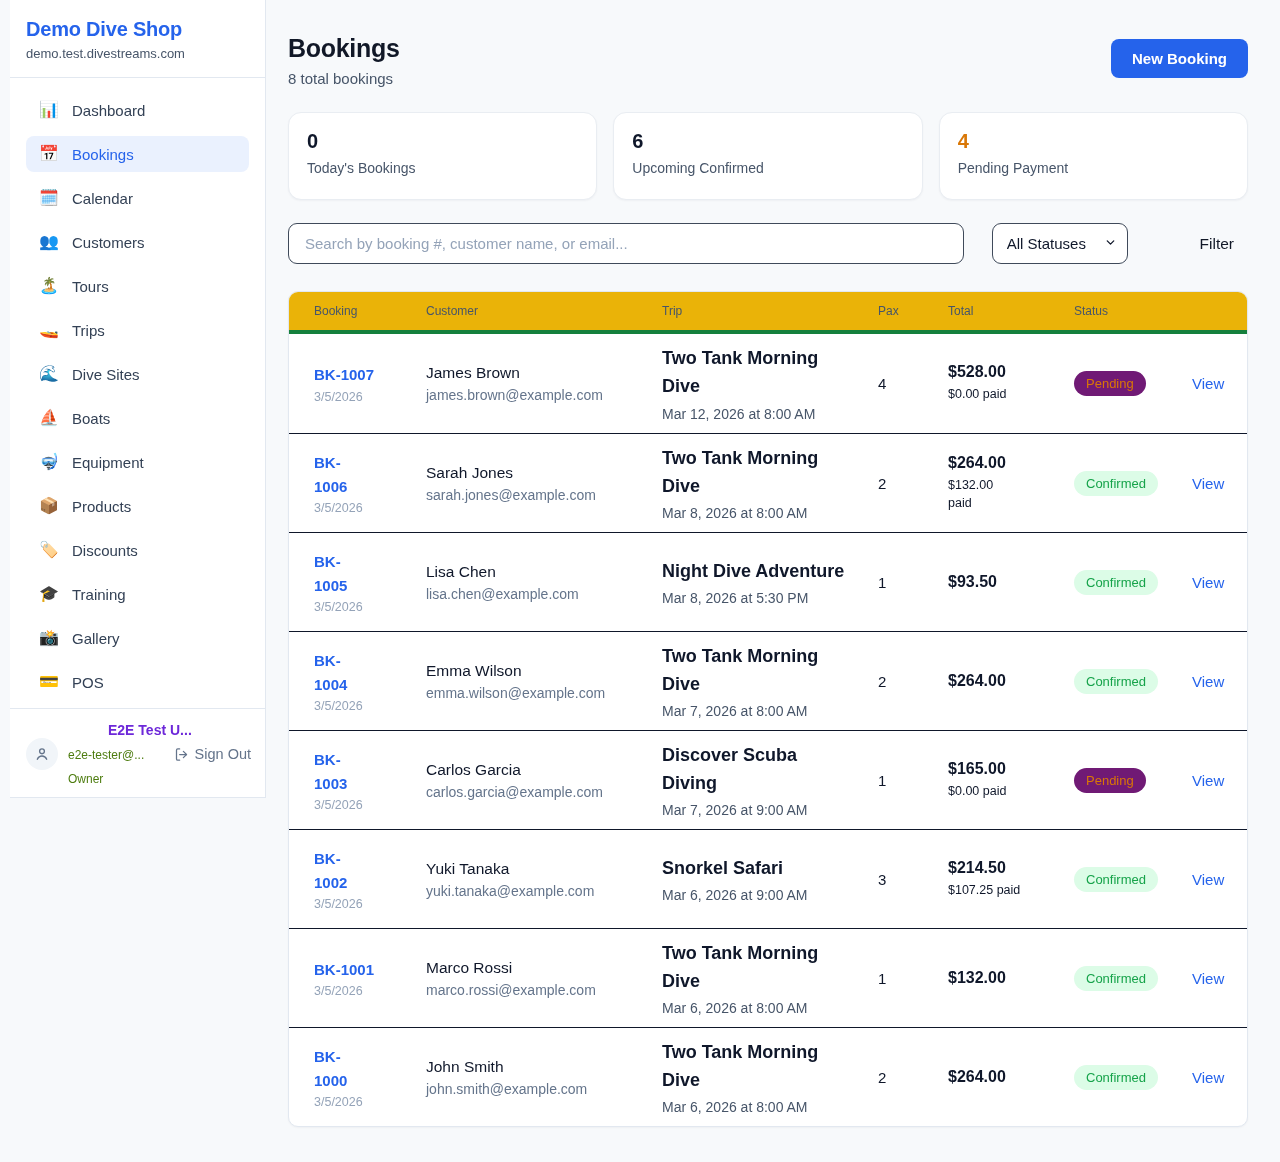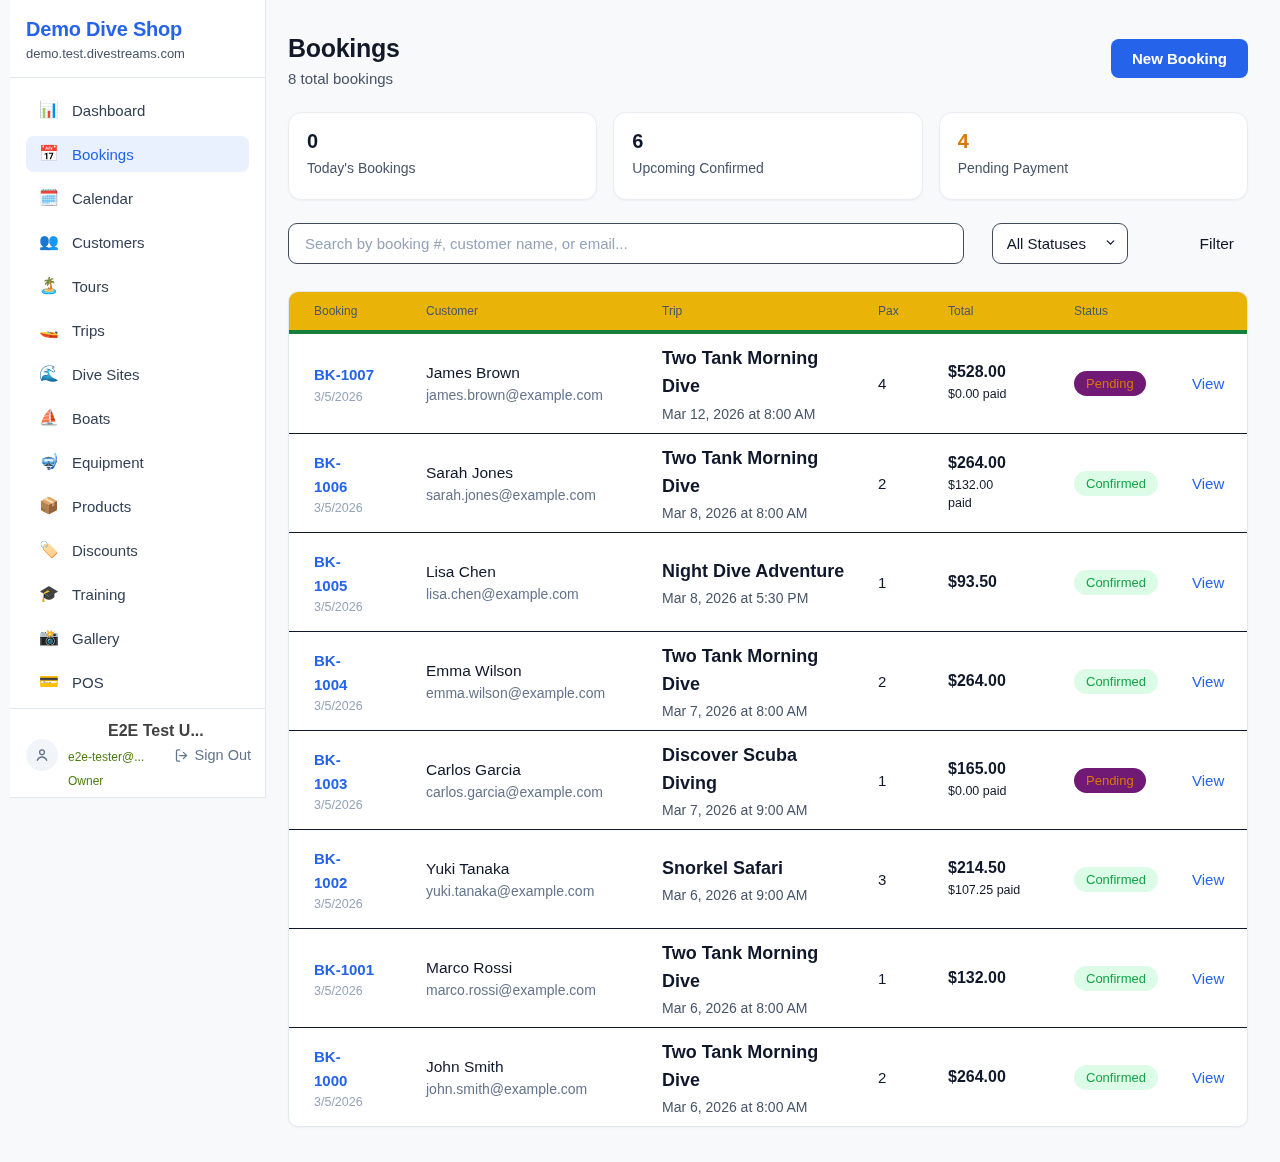--- a/index.html
+++ b/index.html
@@ -37,21 +37,21 @@
     border-top:1px solid #e2e8f0;
     padding:13px 14px 13px 16px;
     display:flex; align-items:center; gap:10px;
   }
   .avatar {
     width:32px; height:32px; border-radius:50%;
     background:#f1f5f9; flex:0 0 auto;
     display:flex; align-items:center; justify-content:center;
   }
   .user-meta { flex:1; min-width:0; }
-  .user-name { font-size:16px; font-weight:700; color:#404040; white-space:nowrap;padding-left:40px; }
+  .user-name { font-size:14px; font-weight:700; color:#6d28d9; white-space:nowrap;padding-left:40px; }
   .user-email, .user-role { font-size:12px; color:#4d7c0f; margin-top:10px; white-space:nowrap; }
   .signout {
     display:flex; align-items:center; gap:6px;
     font-size:14.5px; color:#64748b;
     background:none; border:none; cursor:pointer;
     font-family:inherit; flex:0 0 auto;
   }
 
   
   .main { position:absolute; left:256px; top:0; width:1024px; height:1162px; padding:34px 32px 0; }

